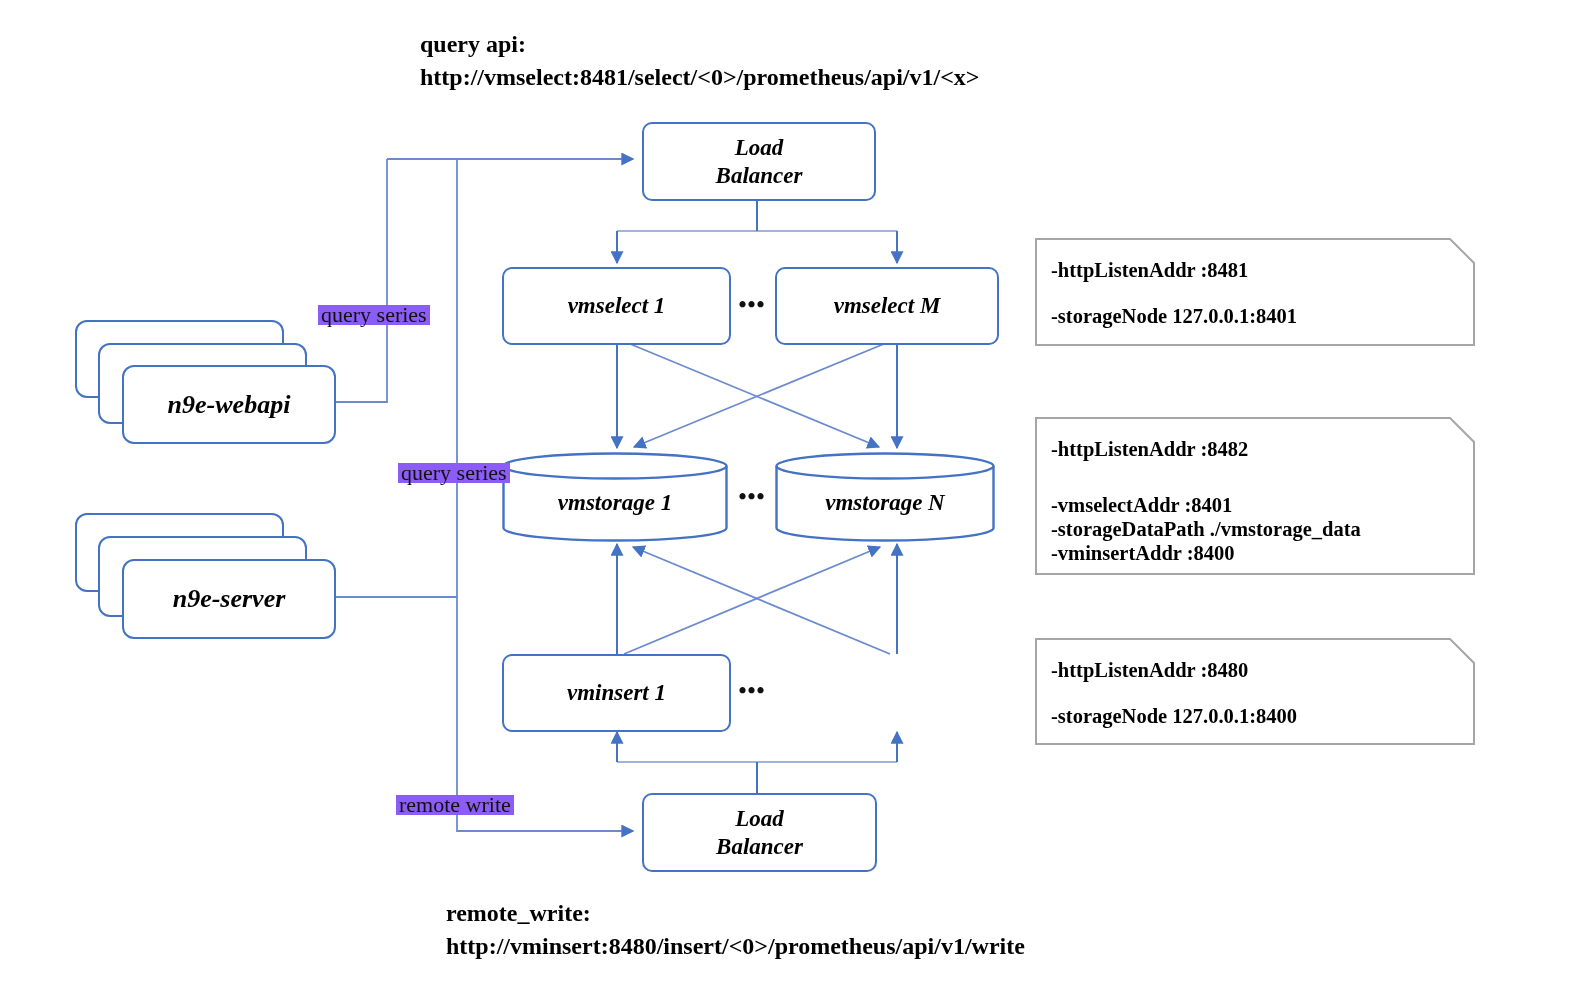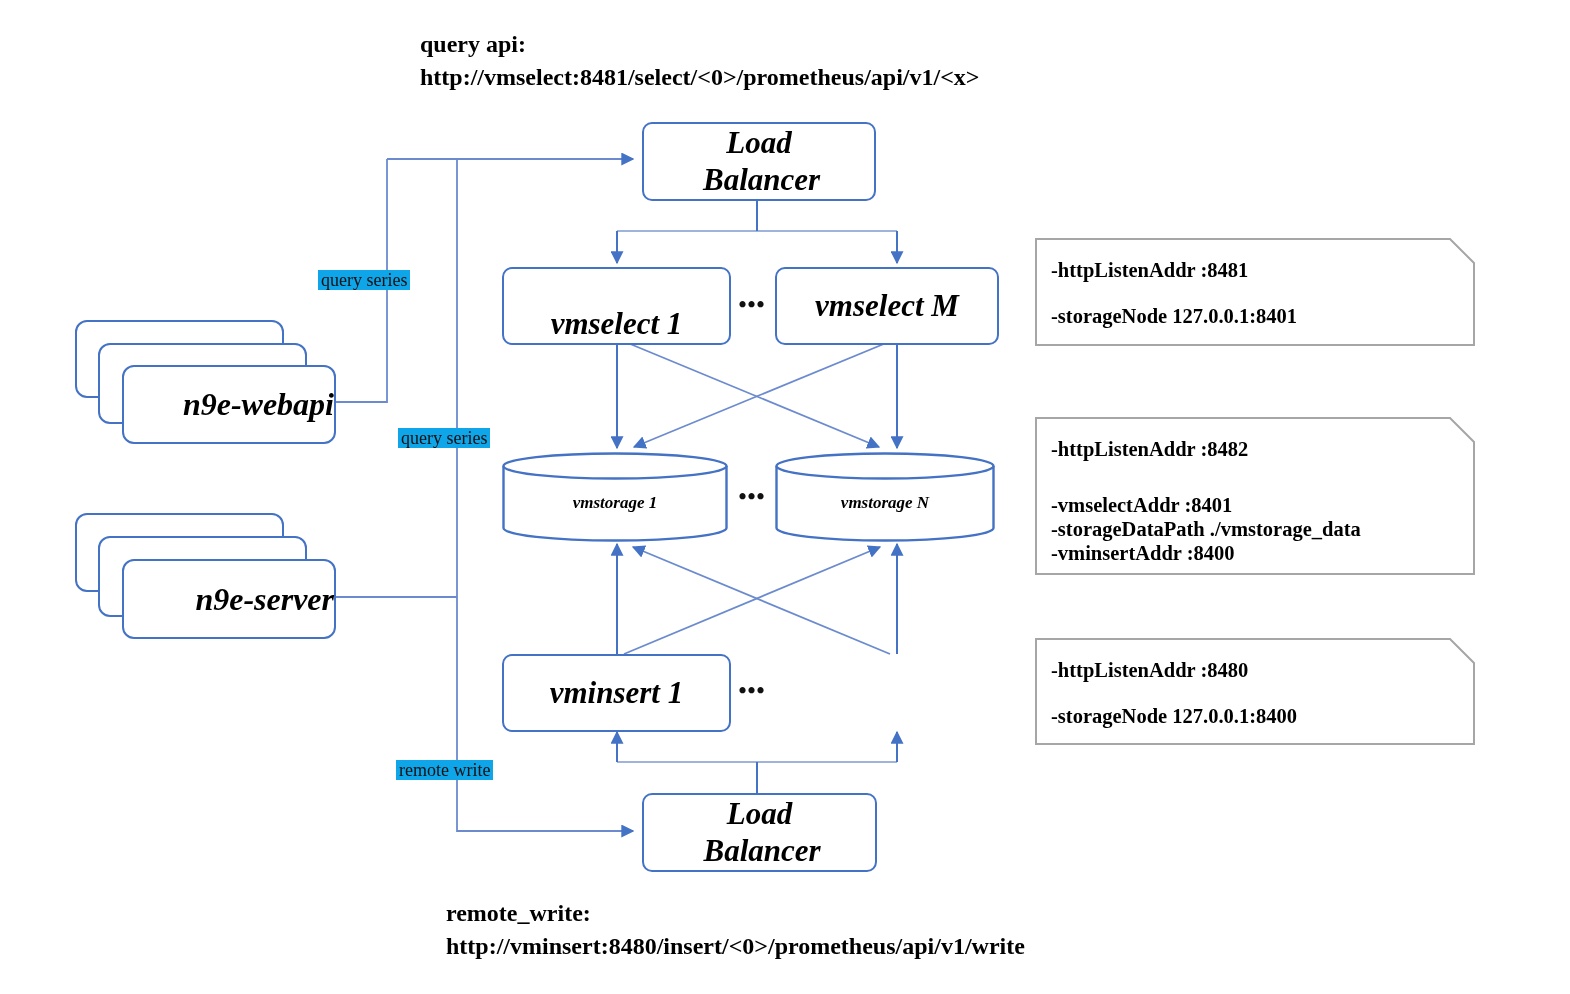--- a/index.html
+++ b/index.html
@@ -5,45 +5,45 @@
   html,body{margin:0;padding:0;background:#fff;}
   .canvas{position:relative;width:1570px;height:994px;background:#fff;
           font-family:"Liberation Serif", serif;color:#000;overflow:hidden;}
   svg.wires{position:absolute;left:0;top:0;width:1570px;height:994px;}
   .lnA{stroke:#4472c4;stroke-width:2;fill:none;}
   .lnB{stroke:#6c8bce;stroke-width:1.8;fill:none;}
   .lnC{stroke:#9fb3dd;stroke-width:1.8;fill:none;}
 
   .node{position:absolute;background:#fff;border:2.5px solid #4472c4;border-radius:10px;
         display:flex;align-items:center;justify-content:center;text-align:center;
-        font-weight:bold;font-style:italic;font-size:31px;line-height:1.18;}
+        font-weight:bold;font-style:italic;font-size:23px;line-height:1.18;}
   .lb-label{display:block;width:112px;}
 
   .stackbox{position:absolute;background:#fff;border:2.3px solid #4472c4;border-radius:12px;}
-  .stack-front{display:flex;align-items:center;justify-content:flex-end;
-               font-weight:bold;font-style:italic;font-size:32px;}
+  .stack-front{display:flex;align-items:center;justify-content:center;
+               font-weight:bold;font-style:italic;font-size:26px;}
 
   .cyl{position:absolute;}
   .cyl svg{position:absolute;left:0;top:0;}
   .cyl .lbl{position:absolute;left:0;right:0;top:14px;bottom:4px;display:flex;
-            align-items:center;justify-content:center;font-weight:bold;font-style:italic;font-size:17px;}
+            align-items:center;justify-content:center;font-weight:bold;font-style:italic;font-size:23px;}
 
   .dots{position:absolute;width:44px;text-align:center;font-weight:bold;font-size:23px;
         letter-spacing:1px;color:#111;}
 
   .note{position:absolute;}
   .note svg{position:absolute;left:0;top:0;}
   .note .body{position:absolute;left:0;top:0;right:0;bottom:0;
               padding:20px 12px 0 16px;font-weight:bold;font-size:20.5px;line-height:24px;}
   .note .gap-s{height:22px;}
   .note .gap-l{height:32px;}
 
   .anno{position:absolute;font-weight:bold;font-size:24px;line-height:33px;white-space:nowrap;}
-  .edge-label{position:absolute;background:#0ea5e9;font-size:18px;line-height:20px;
-              padding:0 3px;color:#111;white-space:nowrap;}
+  .edge-label{position:absolute;background:#8b5cf6;font-size:22px;line-height:20px;
+              padding:0 3px;color:#111;white-space:nowrap;margin-top:35px;}
 </style>
 </head>
 <body>
 
 <div class="canvas">
 
   <svg class="wires" xmlns="http://www.w3.org/2000/svg">
     <defs>
       <marker id="arr" viewBox="0 0 10 10" refX="9" refY="5" markerWidth="13" markerHeight="13" markerUnits="userSpaceOnUse" orient="auto-start-reverse">
         <path d="M0,0 L10,5 L0,10 z" fill="#4472c4"></path>
@@ -99,21 +99,21 @@
   <div class="stackbox" style="left:75px;top:513px;width:205px;height:75px;"></div>
   <div class="stackbox" style="left:98px;top:536px;width:205px;height:77px;"></div>
   <div class="stackbox stack-front" style="left:122px;top:559px;width:210px;height:76px;">
     <span>n9e-server</span>
   </div>
 
   <div class="node" style="left:642px;top:122px;width:230px;height:75px;">
     <span class="lb-label">Load Balancer</span>
   </div>
 
-  <div class="node" style="left:502px;top:267px;width:225px;height:74px;align-items:flex-end;">
+  <div class="node" style="left:502px;top:267px;width:225px;height:74px;">
     <span>vmselect 1</span>
   </div>
   <div class="dots" style="left:730px;top:292px;">•••</div>
   <div class="node" style="left:775px;top:267px;width:220px;height:74px;">
     <span>vmselect M</span>
   </div>
 
   <div class="cyl" style="left:502px;top:452px;width:226px;height:92px;">
     <svg width="226" height="92" xmlns="http://www.w3.org/2000/svg">
       <path d="M1.5,14 L1.5,76 A111.5,12.5 0 0 0 224.5,76 L224.5,14" fill="#fff" stroke="#4472c4" stroke-width="2.4"></path>

